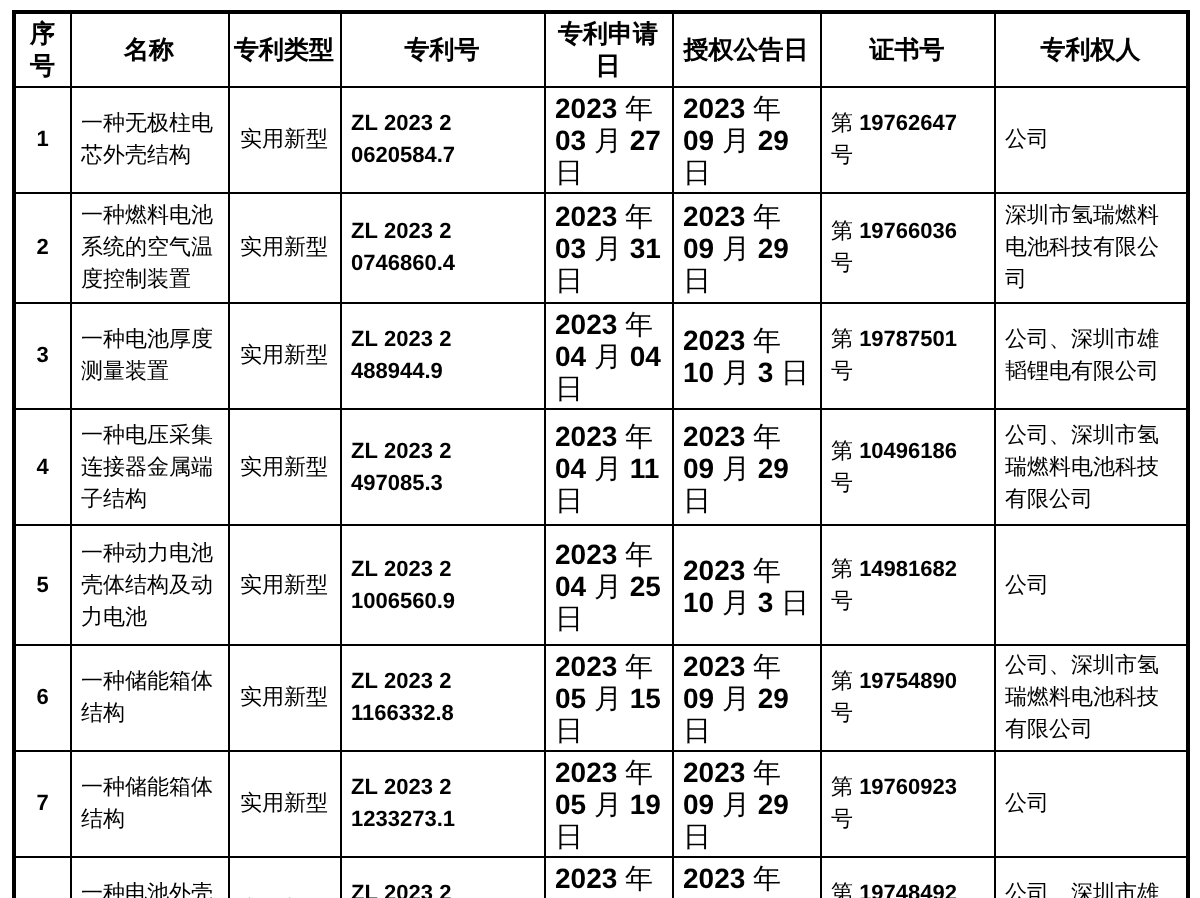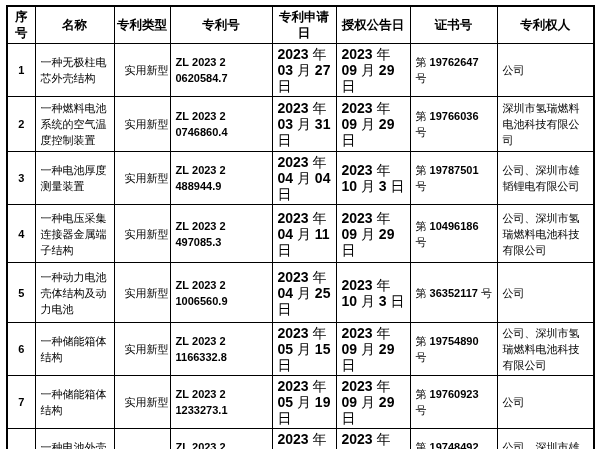--- a/index.html
+++ b/index.html
@@ -42,21 +42,21 @@
   thead tr{height:35px;}
   tbody tr:nth-child(1){height:50px;}
   tbody tr:nth-child(2){height:55px;}
   tbody tr:nth-child(3){height:47px;}
   tbody tr:nth-child(4){height:58px;}
   tbody tr:nth-child(5){height:60px;}
   tbody tr:nth-child(6){height:53px;}
   tbody tr:nth-child(7){height:42px;}
   tbody tr:nth-child(8){height:40px;}
   .c-no{text-align:center;padding:2px 1px;}
-  .c-type{text-align:right;padding:2px 1px;}
+  .c-type{text-align:center;padding:2px 1px;}
   .c-apply,.c-grant{font-size:14px;}
   .num{font-weight:700;}
 </style>
 </head>
 <body>
 
 <div class="page">
   <table>
     <colgroup>
       <col style="width:28px">
@@ -121,21 +121,21 @@
     <td class="c-cert">第 <span class="num">10496186</span> 号</td>
     <td class="c-owner">公司、深圳市氢瑞燃料电池科技有限公司</td>
   </tr>
         <tr>
     <td class="c-no"><span class="num">5</span></td>
     <td class="c-name">一种动力电池壳体结构及动力电池</td>
     <td class="c-type">实用新型</td>
     <td class="c-patno"><span class="num">ZL</span> <span class="num">2023</span> <span class="num">2</span> <span class="num">1006560.9</span></td>
     <td class="c-apply"><span class="num">2023</span> 年 <span class="num">04</span> 月 <span class="num">25</span> 日</td>
     <td class="c-grant"><span class="num">2023</span> 年 <span class="num">10</span> 月 <span class="num">3</span> 日</td>
-    <td class="c-cert">第 <span class="num">36352117</span> 号</td>
+    <td class="c-cert">第 <span class="num">14981682</span> 号</td>
     <td class="c-owner">公司</td>
   </tr>
         <tr>
     <td class="c-no"><span class="num">6</span></td>
     <td class="c-name">一种储能箱体结构</td>
     <td class="c-type">实用新型</td>
     <td class="c-patno"><span class="num">ZL</span> <span class="num">2023</span> <span class="num">2</span> <span class="num">1166332.8</span></td>
     <td class="c-apply"><span class="num">2023</span> 年 <span class="num">05</span> 月 <span class="num">15</span> 日</td>
     <td class="c-grant"><span class="num">2023</span> 年 <span class="num">09</span> 月 <span class="num">29</span> 日</td>
     <td class="c-cert">第 <span class="num">19754890</span> 号</td>

